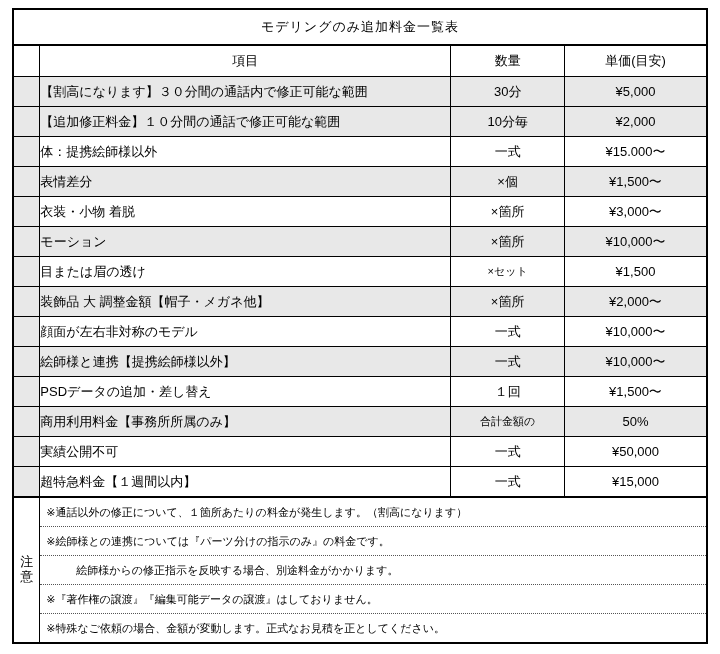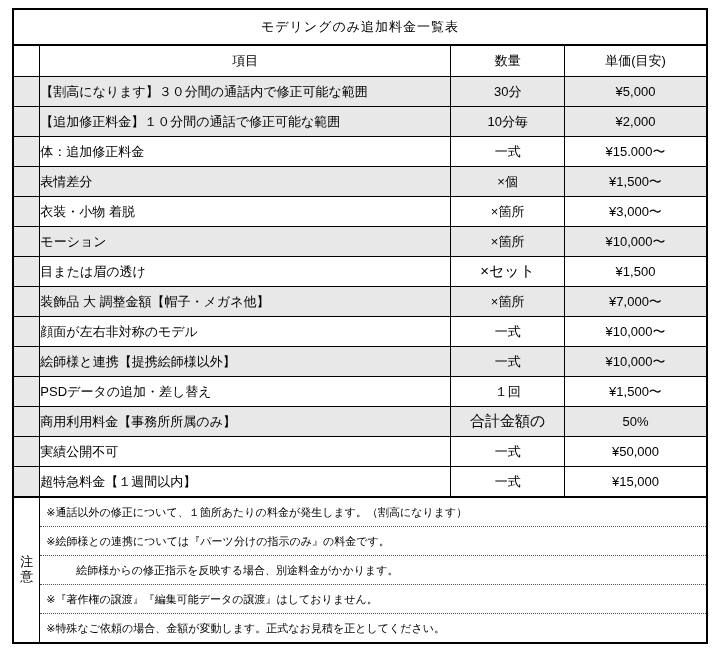--- a/index.html
+++ b/index.html
@@ -57,21 +57,21 @@
     padding-left: 7px;
     text-align: left;
     font-size: 13.5px;
     white-space: nowrap;
   }
   .qty {
     text-align: center;
     font-size: 13px;
   }
   .qty.small {
-    font-size: 15px;
+    font-size: 11px;
   }
   .price {
     text-align: center;
     font-size: 13.5px;
   }
   .shaded {
     background: #e8e8e8;
   }
   .blank-mark {
     background: #e8e8e8;
@@ -140,21 +140,21 @@
         <td class="price shaded">¥5,000</td>
       </tr>
       <tr class="row">
         <td class="blank-mark"></td>
         <td class="item shaded">【追加修正料金】１０分間の通話で修正可能な範囲</td>
         <td class="qty shaded">10分毎</td>
         <td class="price shaded">¥2,000</td>
       </tr>
       <tr class="row">
         <td class="blank-mark"></td>
-        <td class="item">体：追加修正料金</td>
+        <td class="item">体：提携絵師様以外</td>
         <td class="qty">一式</td>
         <td class="price">¥15.000〜</td>
       </tr>
       <tr class="row">
         <td class="blank-mark"></td>
         <td class="item shaded">表情差分</td>
         <td class="qty shaded">×個</td>
         <td class="price shaded">¥1,500〜</td>
       </tr>
       <tr class="row">
@@ -172,21 +172,21 @@
       <tr class="row">
         <td class="blank-mark"></td>
         <td class="item">目または眉の透け</td>
         <td class="qty small">×セット</td>
         <td class="price">¥1,500</td>
       </tr>
       <tr class="row">
         <td class="blank-mark"></td>
         <td class="item shaded">装飾品 大 調整金額【帽子・メガネ他】</td>
         <td class="qty shaded">×箇所</td>
-        <td class="price shaded">¥7,000〜</td>
+        <td class="price shaded">¥2,000〜</td>
       </tr>
       <tr class="row">
         <td class="blank-mark"></td>
         <td class="item">顔面が左右非対称のモデル</td>
         <td class="qty">一式</td>
         <td class="price">¥10,000〜</td>
       </tr>
       <tr class="row">
         <td class="blank-mark"></td>
         <td class="item shaded">絵師様と連携【提携絵師様以外】</td>

